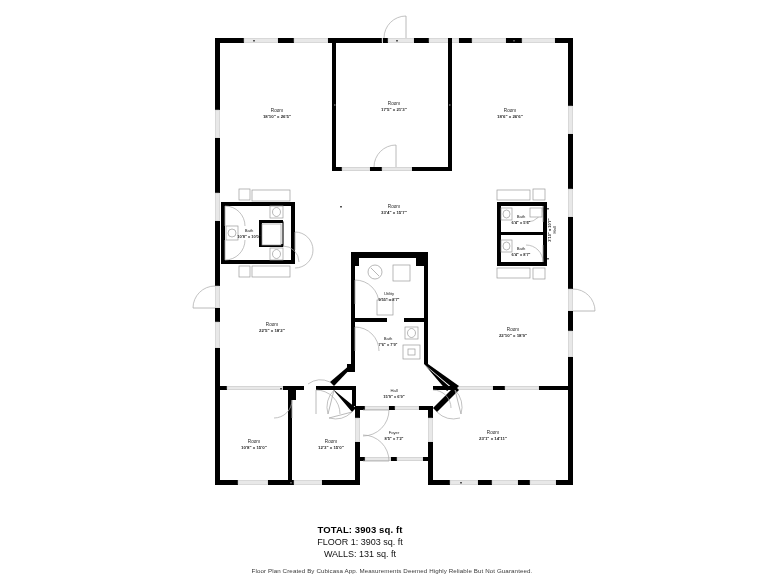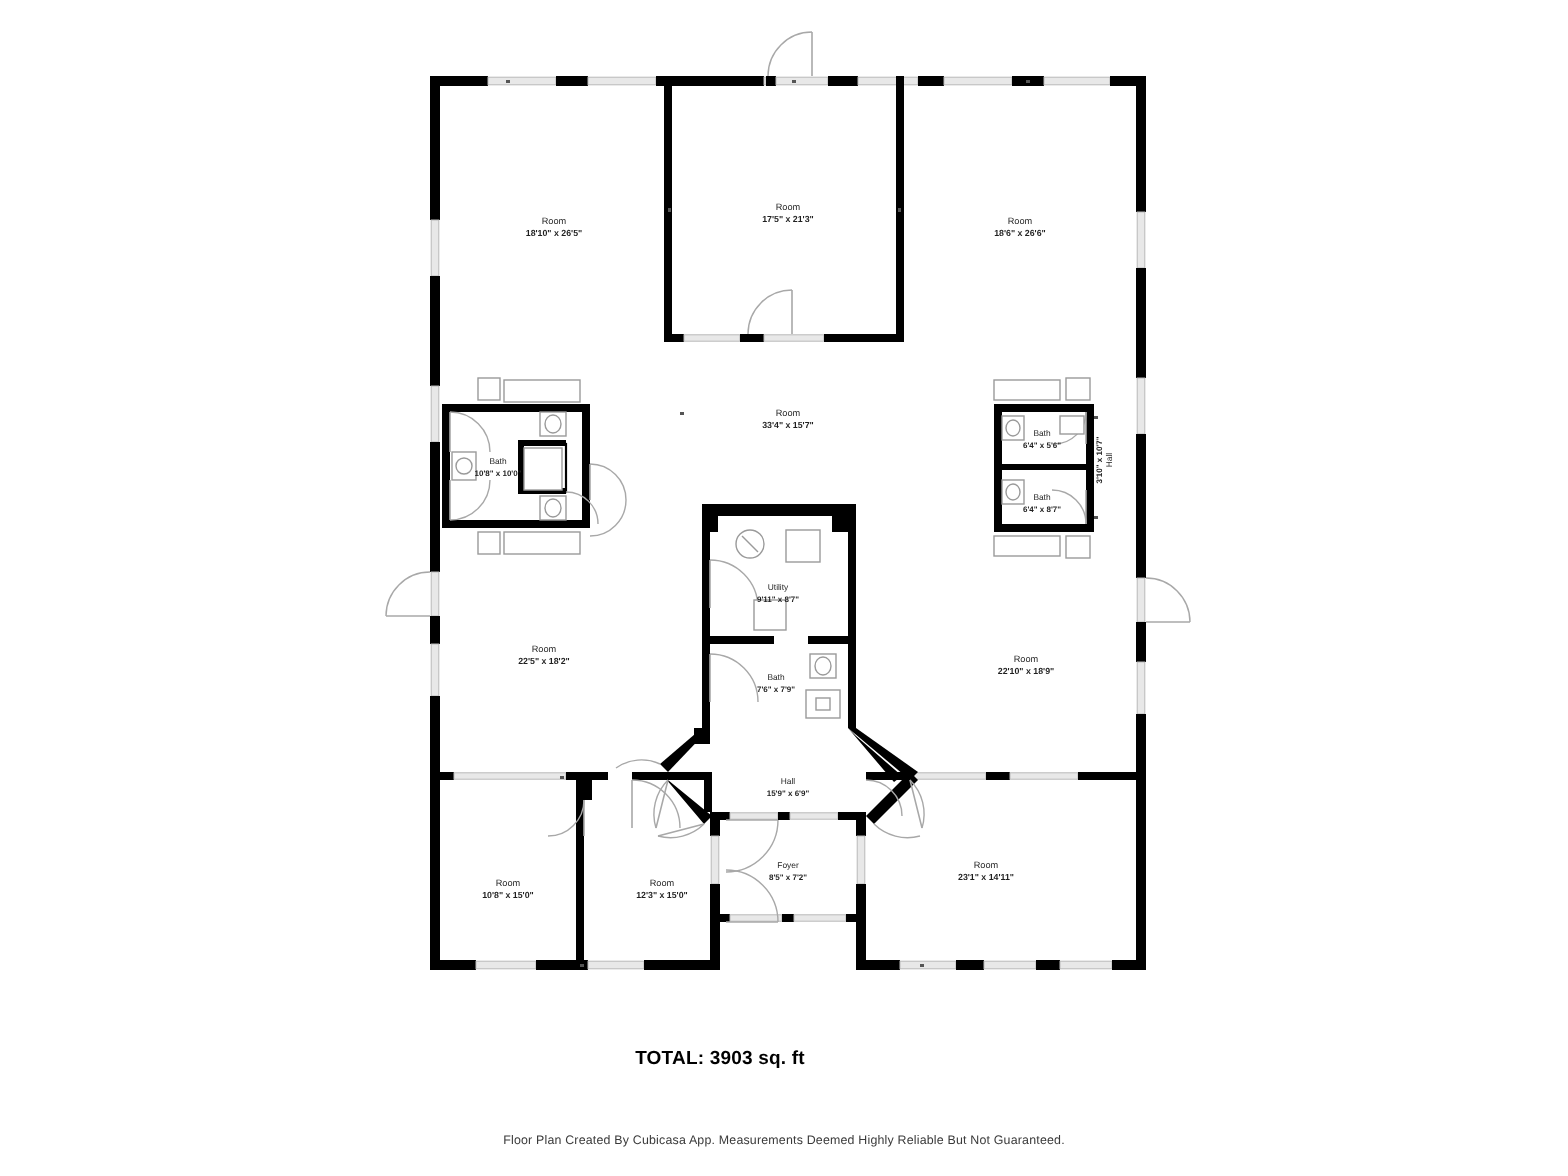--- a/index.html
+++ b/index.html
@@ -387,15 +387,17 @@
 
   <g>
     <text class="roomname smallname" transform="translate(556,230) rotate(-90)">Hall</text>
     <text class="roomdim smalldim" transform="translate(551,230) rotate(-90)">3'10" x 10'7"</text>
   </g>
 </svg>
 </div>
 
 <div id="summary">
   <div class="total">TOTAL: 3903 sq. ft</div>
+  <div class="line">FLOOR 1: 3903 sq. ft</div>
+  <div class="line">WALLS: 131 sq. ft</div>
 </div>
 
 <div id="credit">Floor Plan Created By Cubicasa App. Measurements Deemed Highly Reliable But Not Guaranteed.</div>
 
 </body></html>

